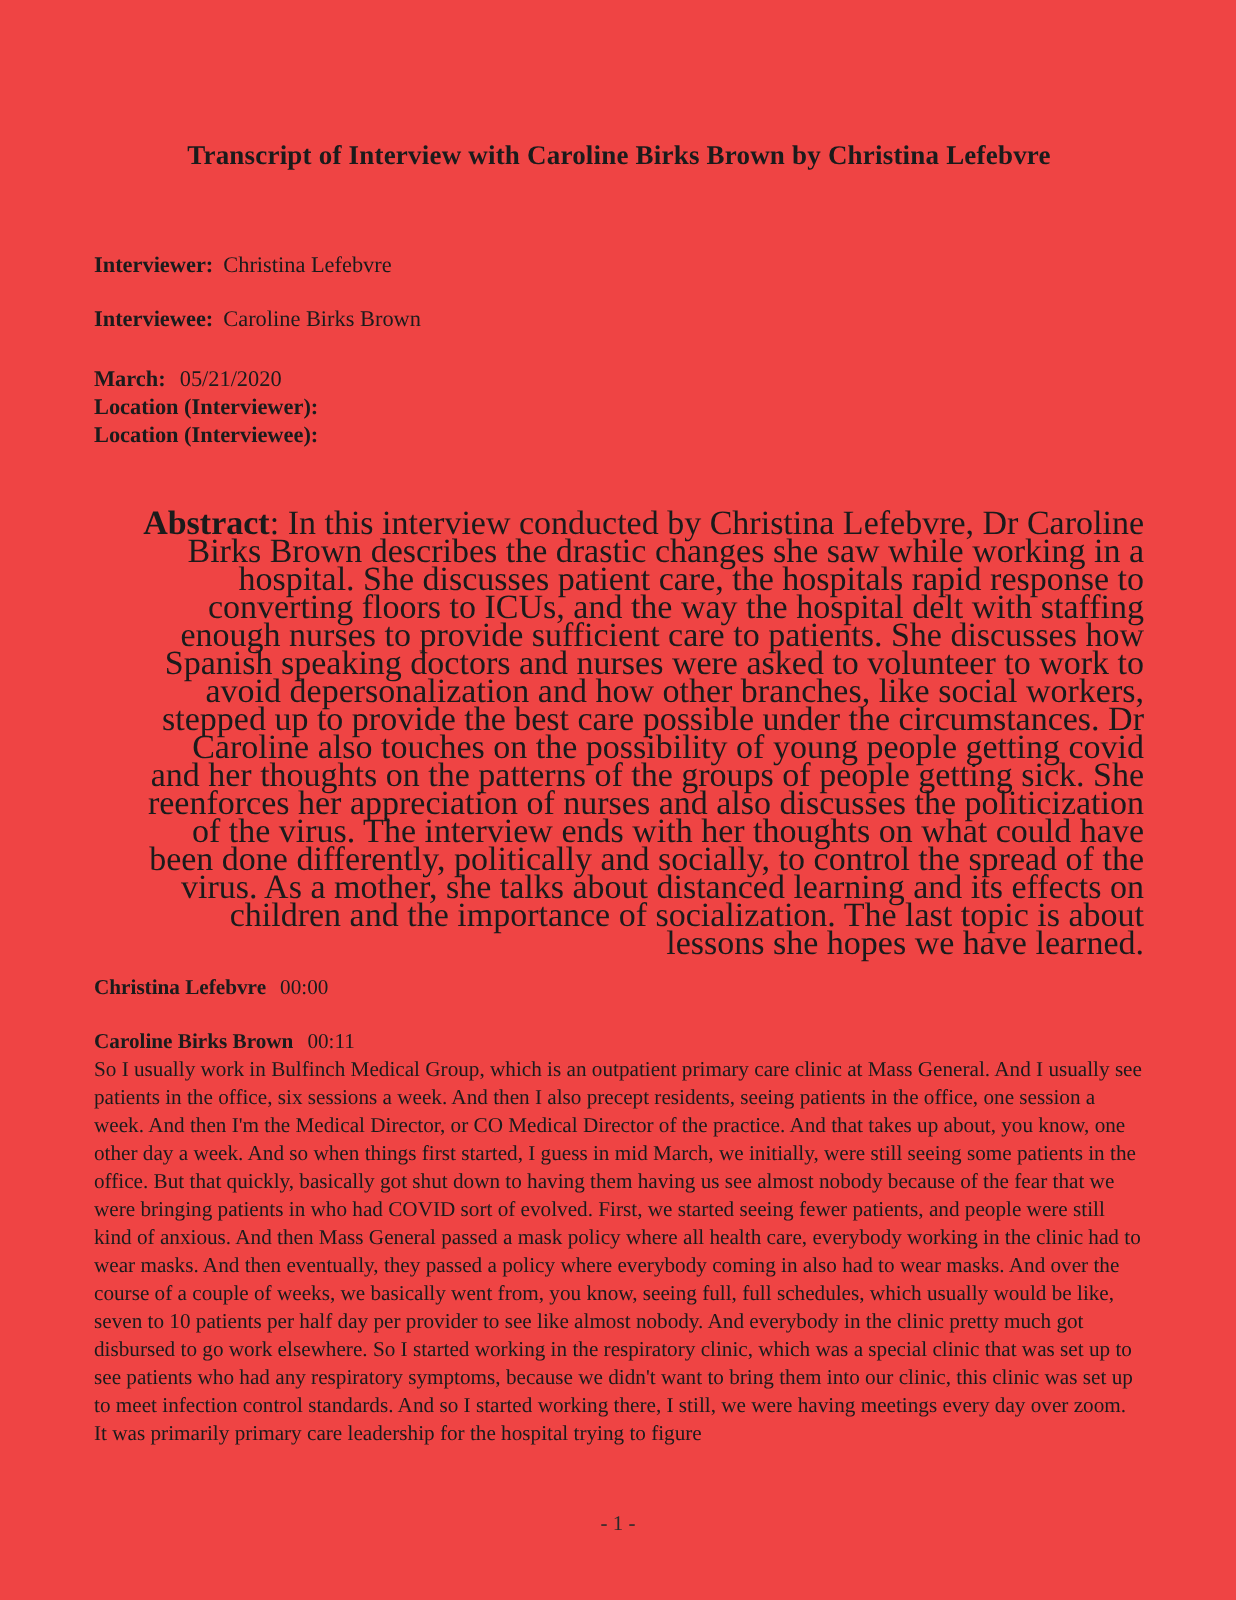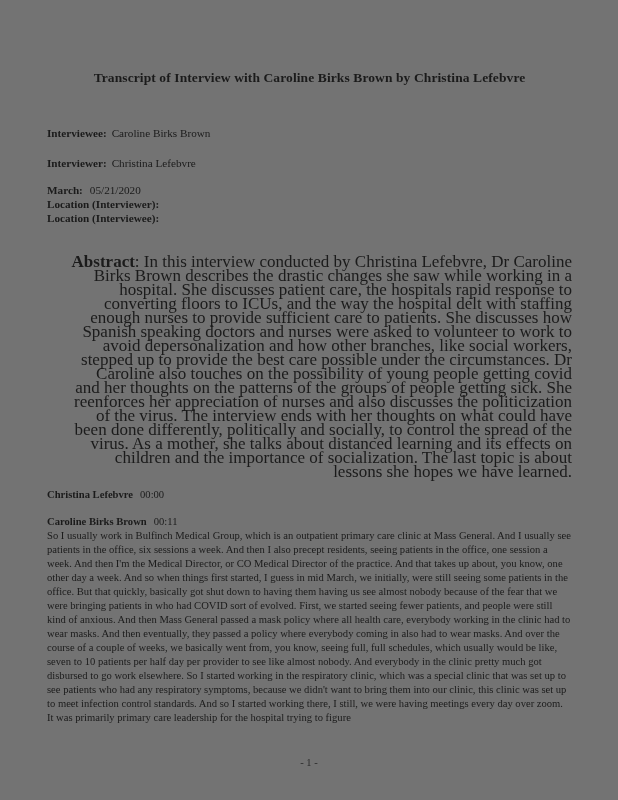--- a/index.html
+++ b/index.html
@@ -4,21 +4,21 @@
 <style>
   html, body {
     margin: 0;
     padding: 0;
     background: #ffffff;
   }
   .page {
     position: relative;
     width: 618px;
     height: 800px;
-    background: #737373;
+    background: #ef4444;
     color: #1b1b1b;
     font-family: "Liberation Serif", serif;
     overflow: hidden;
     box-sizing: border-box;
     padding: 0 46px 0 47px;
   }
   .doc-title {
     padding-top: 70px;
     text-align: center;
     font-weight: bold;
@@ -69,25 +69,25 @@
   }
 </style>
 </head>
 <body>
 
 <div class="page">
 
   <div class="doc-title">Transcript of Interview with Caroline Birks Brown by Christina Lefebvre</div>
 
   <div class="meta">
+    <div class="meta-row row-interviewer">
+      <span class="label">Interviewer:</span><span class="value">Christina Lefebvre</span>
+    </div>
     <div class="meta-row row-interviewee">
       <span class="label">Interviewee:</span><span class="value">Caroline Birks Brown</span>
-    </div>
-    <div class="meta-row row-interviewer">
-      <span class="label">Interviewer:</span><span class="value">Christina Lefebvre</span>
     </div>
     <div class="meta-row date row-date">
       <span class="label">March:</span><span class="value">05/21/2020</span>
     </div>
     <div class="meta-row row-loc-er">
       <span class="label">Location (Interviewer):</span><span class="value"></span>
     </div>
     <div class="meta-row row-loc-ee">
       <span class="label">Location (Interviewee):</span><span class="value"></span>
     </div>

